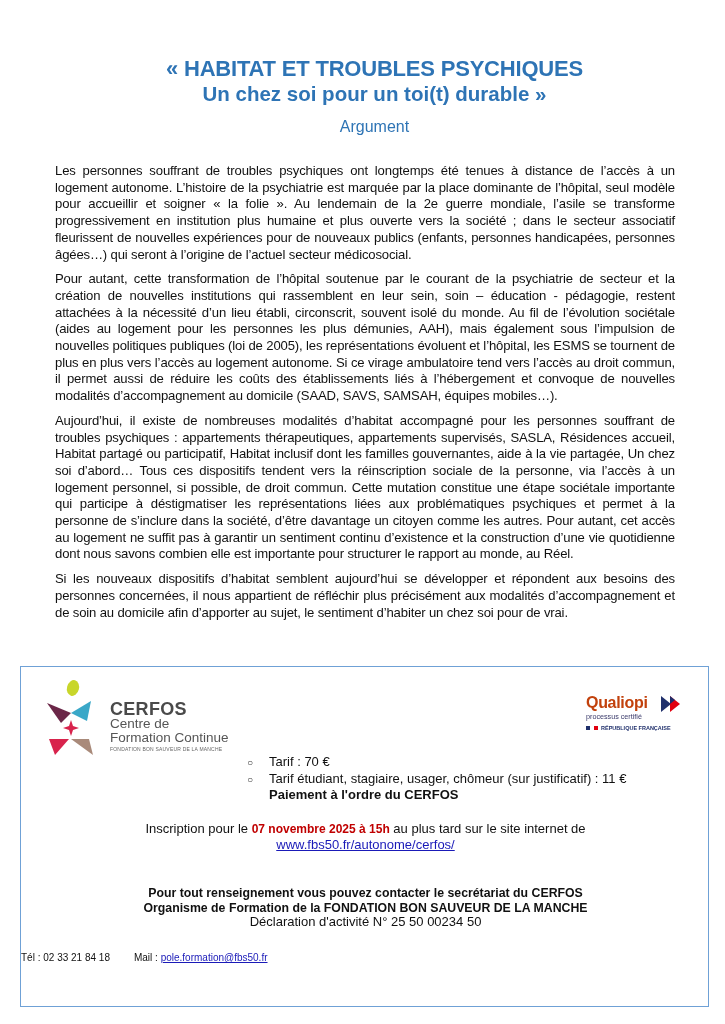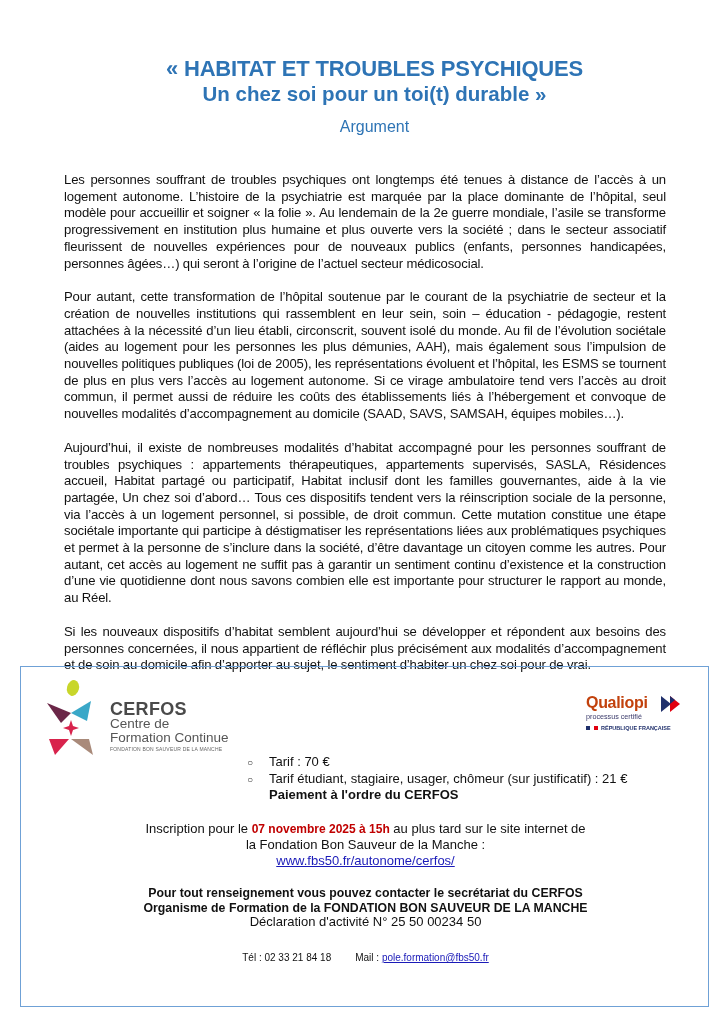--- a/index.html
+++ b/index.html
@@ -2,21 +2,21 @@
 <html><head>
 <meta charset="utf-8">
 <style>
   html, body { margin: 0; padding: 0; background: #ffffff; }
   body { width: 725px; height: 1024px; position: relative; overflow: hidden; font-family: "Liberation Sans", sans-serif; color: #111; }
   .title { position: absolute; left: 0; width: 725px; text-align: center; color: #2e74b5; font-weight: bold; font-family: "Liberation Sans", sans-serif; padding-left: 12px; }
   .t1 { top: 56px; font-size: 22px; letter-spacing: -0.2px; }
   .t2 { top: 82px; font-size: 20.5px; }
   .subtitle { position: absolute; top: 118px; left: 12px; width: 725px; text-align: center; color: #2e74b5; font-size: 16px; }
   .body-text { position: absolute; top: 155px; left: 47px; width: 636px; font-size: 13.1px; line-height: 16.7px; text-align: justify; font-family: "Liberation Sans", sans-serif; color: #111; letter-spacing: -0.15px; }
-  .body-text p { margin: 17px; }
+  .body-text p { margin: 8px; }
   .box { position: absolute; left: 20px; top: 666px; width: 689px; height: 341px; border: 1.5px solid #6fa1d6; box-sizing: border-box; }
   .logo { position: absolute; left: 20px; top: 8px; width: 220px; height: 80px; }
   .logo-text { position: absolute; left: 69px; top: 27px; }
   .logo-cerfos { font-weight: bold; font-size: 18px; color: #4a4a4a; letter-spacing: 0.3px; line-height: 15px; }
   .logo-line { font-size: 13.5px; color: #555; line-height: 14px; }
   .logo-fond { font-size: 5px; color: #666; letter-spacing: 0.2px; margin-top: 1px; }
   .qualiopi { position: absolute; left: 565px; top: 28px; width: 100px; }
   .q-name { font-size: 16px; font-weight: bold; color: #c2410c; letter-spacing: -0.3px; line-height: 16px; }
   .q-sub { font-size: 7.2px; color: #3a3a6a; margin-top: 1px; }
   .q-rep { font-size: 5.5px; font-weight: bold; color: #1f2f6b; margin-top: 4px; display: flex; align-items: center; gap: 3px; }
@@ -26,21 +26,21 @@
   .tarifs { position: absolute; left: 224px; top: 87px; font-size: 13px; line-height: 15.5px; }
   .tarifs .item { display: flex; align-items: baseline; }
   .tarifs .bullet { width: 22px; font-size: 10px; color: #333; padding-left: 2px; }
   .tarifs .pay { font-weight: bold; padding-left: 24px; }
   .inscr { position: absolute; left: 0; top: 154px; width: 689px; text-align: center; font-size: 13px; line-height: 16px; }
   .red-bold { color: #c00000; font-weight: bold; font-size: 12px; }
   .link { color: #1a1ab8; text-decoration: underline; }
   .contact { position: absolute; left: 0; top: 219px; width: 689px; text-align: center; font-size: 12.3px; line-height: 14.6px; }
   .contact .b { font-weight: bold; }
   .contact .decl { font-size: 13px; }
-  .tel { position: absolute; left: 0; top: 285px; width: 689px; text-align: center; font-size: 10px; }
+  .tel { position: absolute; left: 0; top: 285px; width: 689px; font-size: 10px; }
   .tel .gap { display: inline-block; width: 24px; }
   .merci { position: absolute; left: 0; top: 316px; width: 689px; text-align: center; font-size: 12.5px; color: #c00000; }
 </style>
 </head>
 <body>
 
 <div class="title t1">« HABITAT ET TROUBLES PSYCHIQUES</div>
 <div class="title t2">Un chez soi pour un toi(t) durable »</div>
 <div class="subtitle">Argument</div>
 
@@ -88,30 +88,29 @@
     </div>
   </div>
 
   <div class="tarifs">
     <div class="item">
       <span class="bullet">○</span>
       <span>Tarif : 70 €</span>
     </div>
     <div class="item">
       <span class="bullet">○</span>
-      <span>Tarif étudiant, stagiaire, usager, chômeur (sur justificatif) : 21 €</span>
+      <span>Tarif étudiant, stagiaire, usager, chômeur (sur justificatif) : 11 €</span>
     </div>
     <div class="pay">Paiement à l'ordre du CERFOS</div>
   </div>
 
   <div class="inscr">
     <div>
       <span>Inscription pour le </span><span class="red-bold">07 novembre 2025 à 15h</span><span> au plus tard sur le site internet de</span>
     </div>
-    <div>la Fondation Bon Sauveur de la Manche :</div>
     <div><a class="link">www.fbs50.fr/autonome/cerfos/</a></div>
   </div>
 
   <div class="contact">
     <div class="b">Pour tout renseignement vous pouvez contacter le secrétariat du CERFOS</div>
     <div class="b">Organisme de Formation de la FONDATION BON SAUVEUR DE LA MANCHE</div>
     <div class="decl">Déclaration d'activité N° 25 50 00234 50</div>
   </div>
 
   <div class="tel">

